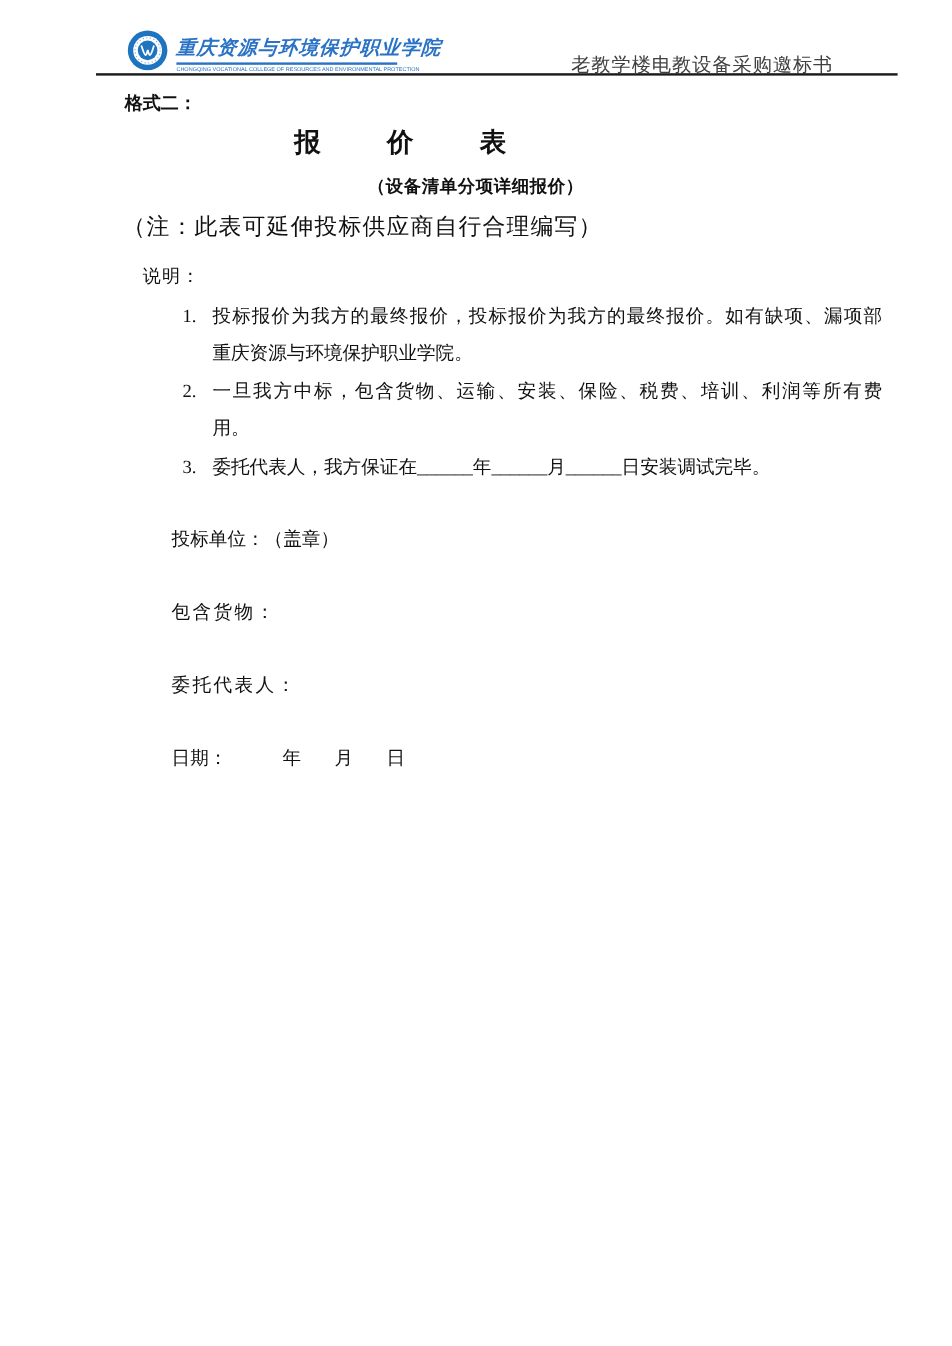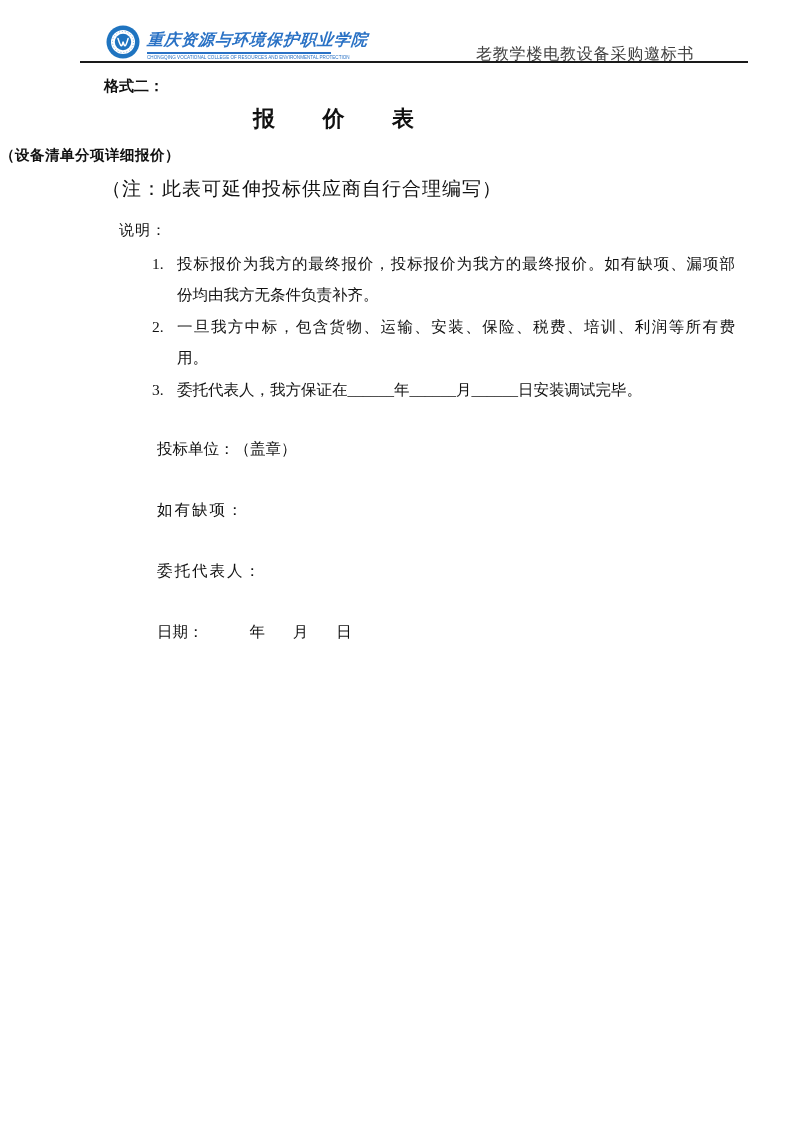--- a/index.html
+++ b/index.html
@@ -28,37 +28,37 @@
     letter-spacing:0.8px; white-space:nowrap;
   }
   
   .format-label {
     position:absolute; left:104px; top:77px; font-size:15px; font-weight:bold;
     font-family:"Liberation Sans", sans-serif;
   }
   .title {
     position:absolute; left:0; top:104px; width:667px; text-align:center;
     font-size:22px; font-weight:bold; word-spacing:42px;
-    font-family:Liberation Serif, serif;
+    font-family:Liberation Mono, monospace;
   }
   .subtitle {
-    position:absolute; left:0; top:146px; width:793px; 
+    position:absolute; left:0; top:146px; width:793px; text-align:center;
     font-size:14.5px; font-weight:bold; letter-spacing:0.5px;
     font-family:"Liberation Sans", sans-serif;
   }
   .note { position:absolute; left:102px; top:176px; font-size:19px; letter-spacing:1px; white-space:nowrap; }
   .explain-label { position:absolute; left:107px; top:221px; font-size:15px; letter-spacing:1px;margin-left:12px; }
   
   .list { position:absolute; left:152px; top:250px; width:590px; }
   .row { display:flex; height:31.4px; box-sizing:border-box; padding-top:3px; line-height:22px; }
   .num { width:25px; font-size:15.5px; flex:none; }
   .txt { width:558px; font-size:15.5px; flex:none; }
   .txt.fill { text-align:justify; text-align-last:justify; }
   
-  .sig { position:absolute; left:157px; font-size:15.5px; white-space:nowrap; }
+  .sig { position:absolute; left:143px; font-size:15.5px; white-space:nowrap; }
   .sig-bidder  { top:439px; }
   .sig-legal   { top:500px; letter-spacing:2px; }
   .sig-entrust { top:561px; letter-spacing:2px;text-align:center; }
   .sig-date    { top:622px; }
   .sig-date .y { margin-left:42px; }
   .sig-date .m { margin-left:24px; }
   .sig-date .d { margin-left:24px; }
 </style>
 </head>
 <body>
@@ -92,39 +92,39 @@
 
   <div class="explain-label">说明：</div>
 
   <div class="list">
       <div class="row">
         <span class="num">1.</span>
         <span class="txt fill">投标报价为我方的最终报价，投标报价为我方的最终报价。如有缺项、漏项部</span>
       </div>
       <div class="row">
         <span class="num"></span>
-        <span class="txt">份均由我方无条件负责补齐。</span>
+        <span class="txt">重庆资源与环境保护职业学院。</span>
       </div>
       <div class="row">
         <span class="num">2.</span>
         <span class="txt fill">一旦我方中标，包含货物、运输、安装、保险、税费、培训、利润等所有费</span>
       </div>
       <div class="row">
         <span class="num"></span>
         <span class="txt">用。</span>
       </div>
       <div class="row">
         <span class="num">3.</span>
         <span class="txt">委托代表人，我方保证在______年______月______日安装调试完毕。</span>
       </div>
     </div>
 
   <div class="sig sig-bidder">投标单位：（盖章）</div>
 
-  <div class="sig sig-legal">如有缺项：</div>
+  <div class="sig sig-legal">包含货物：</div>
 
   <div class="sig sig-entrust">委托代表人：</div>
 
   <div class="sig sig-date">
     <span>日期：</span>
     <span class="y">年</span>
     <span class="m">月</span>
     <span class="d">日</span>
   </div>
 

